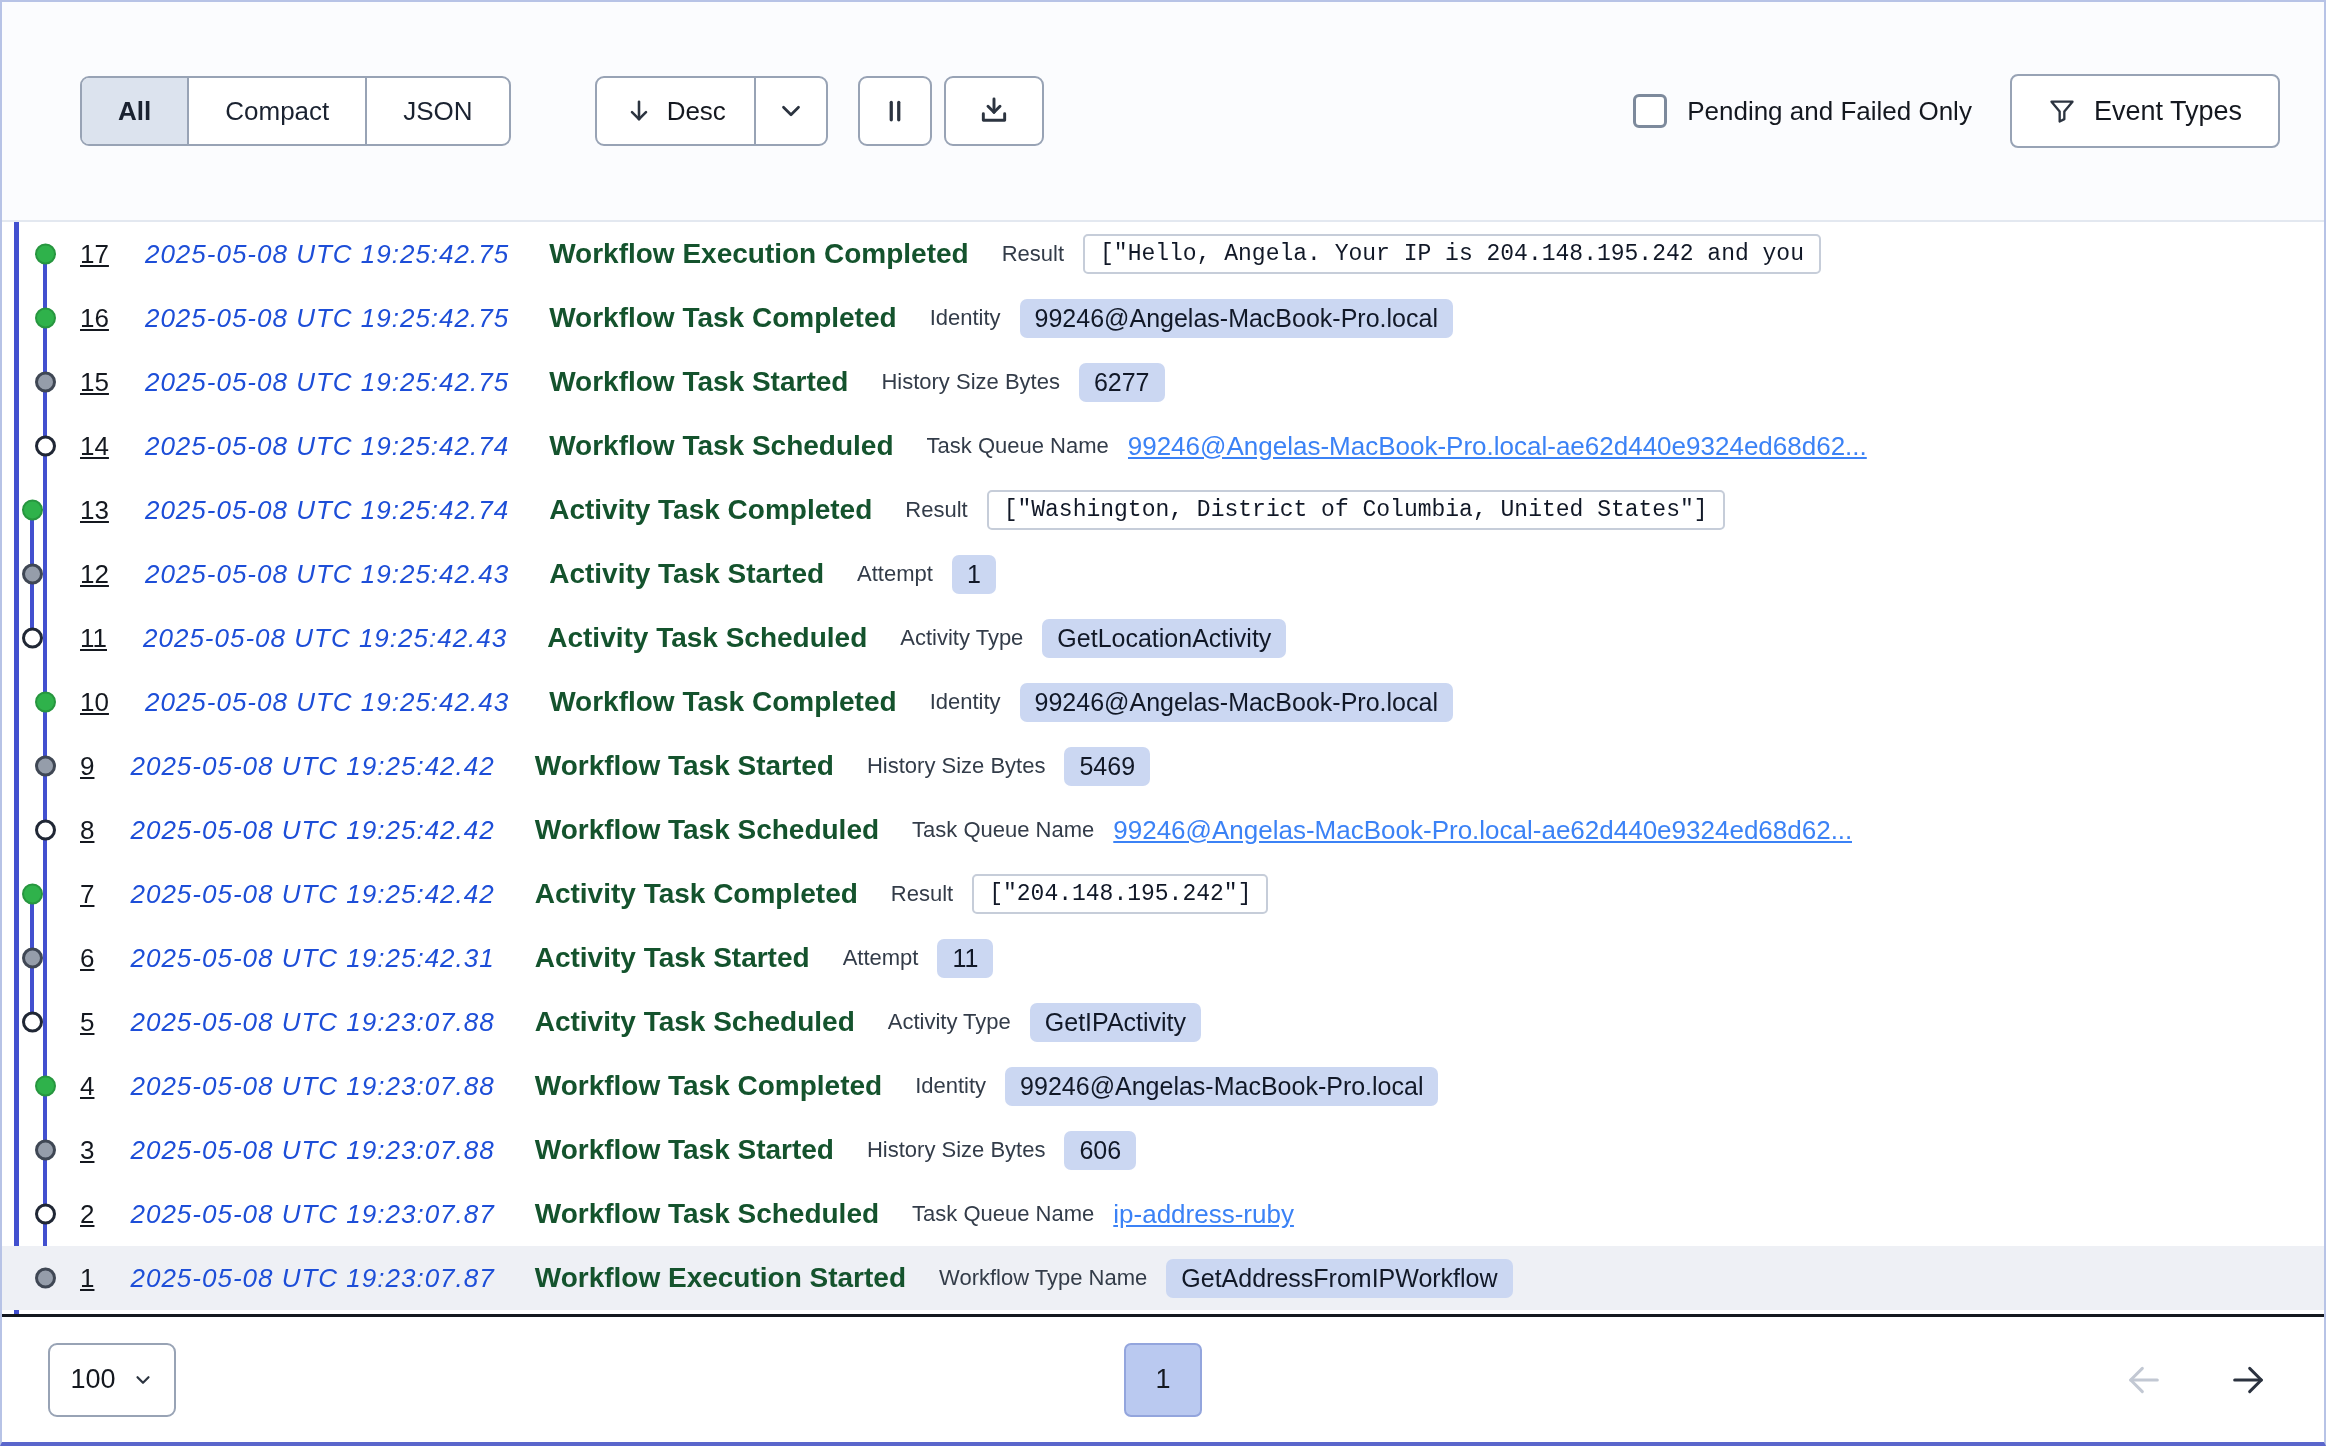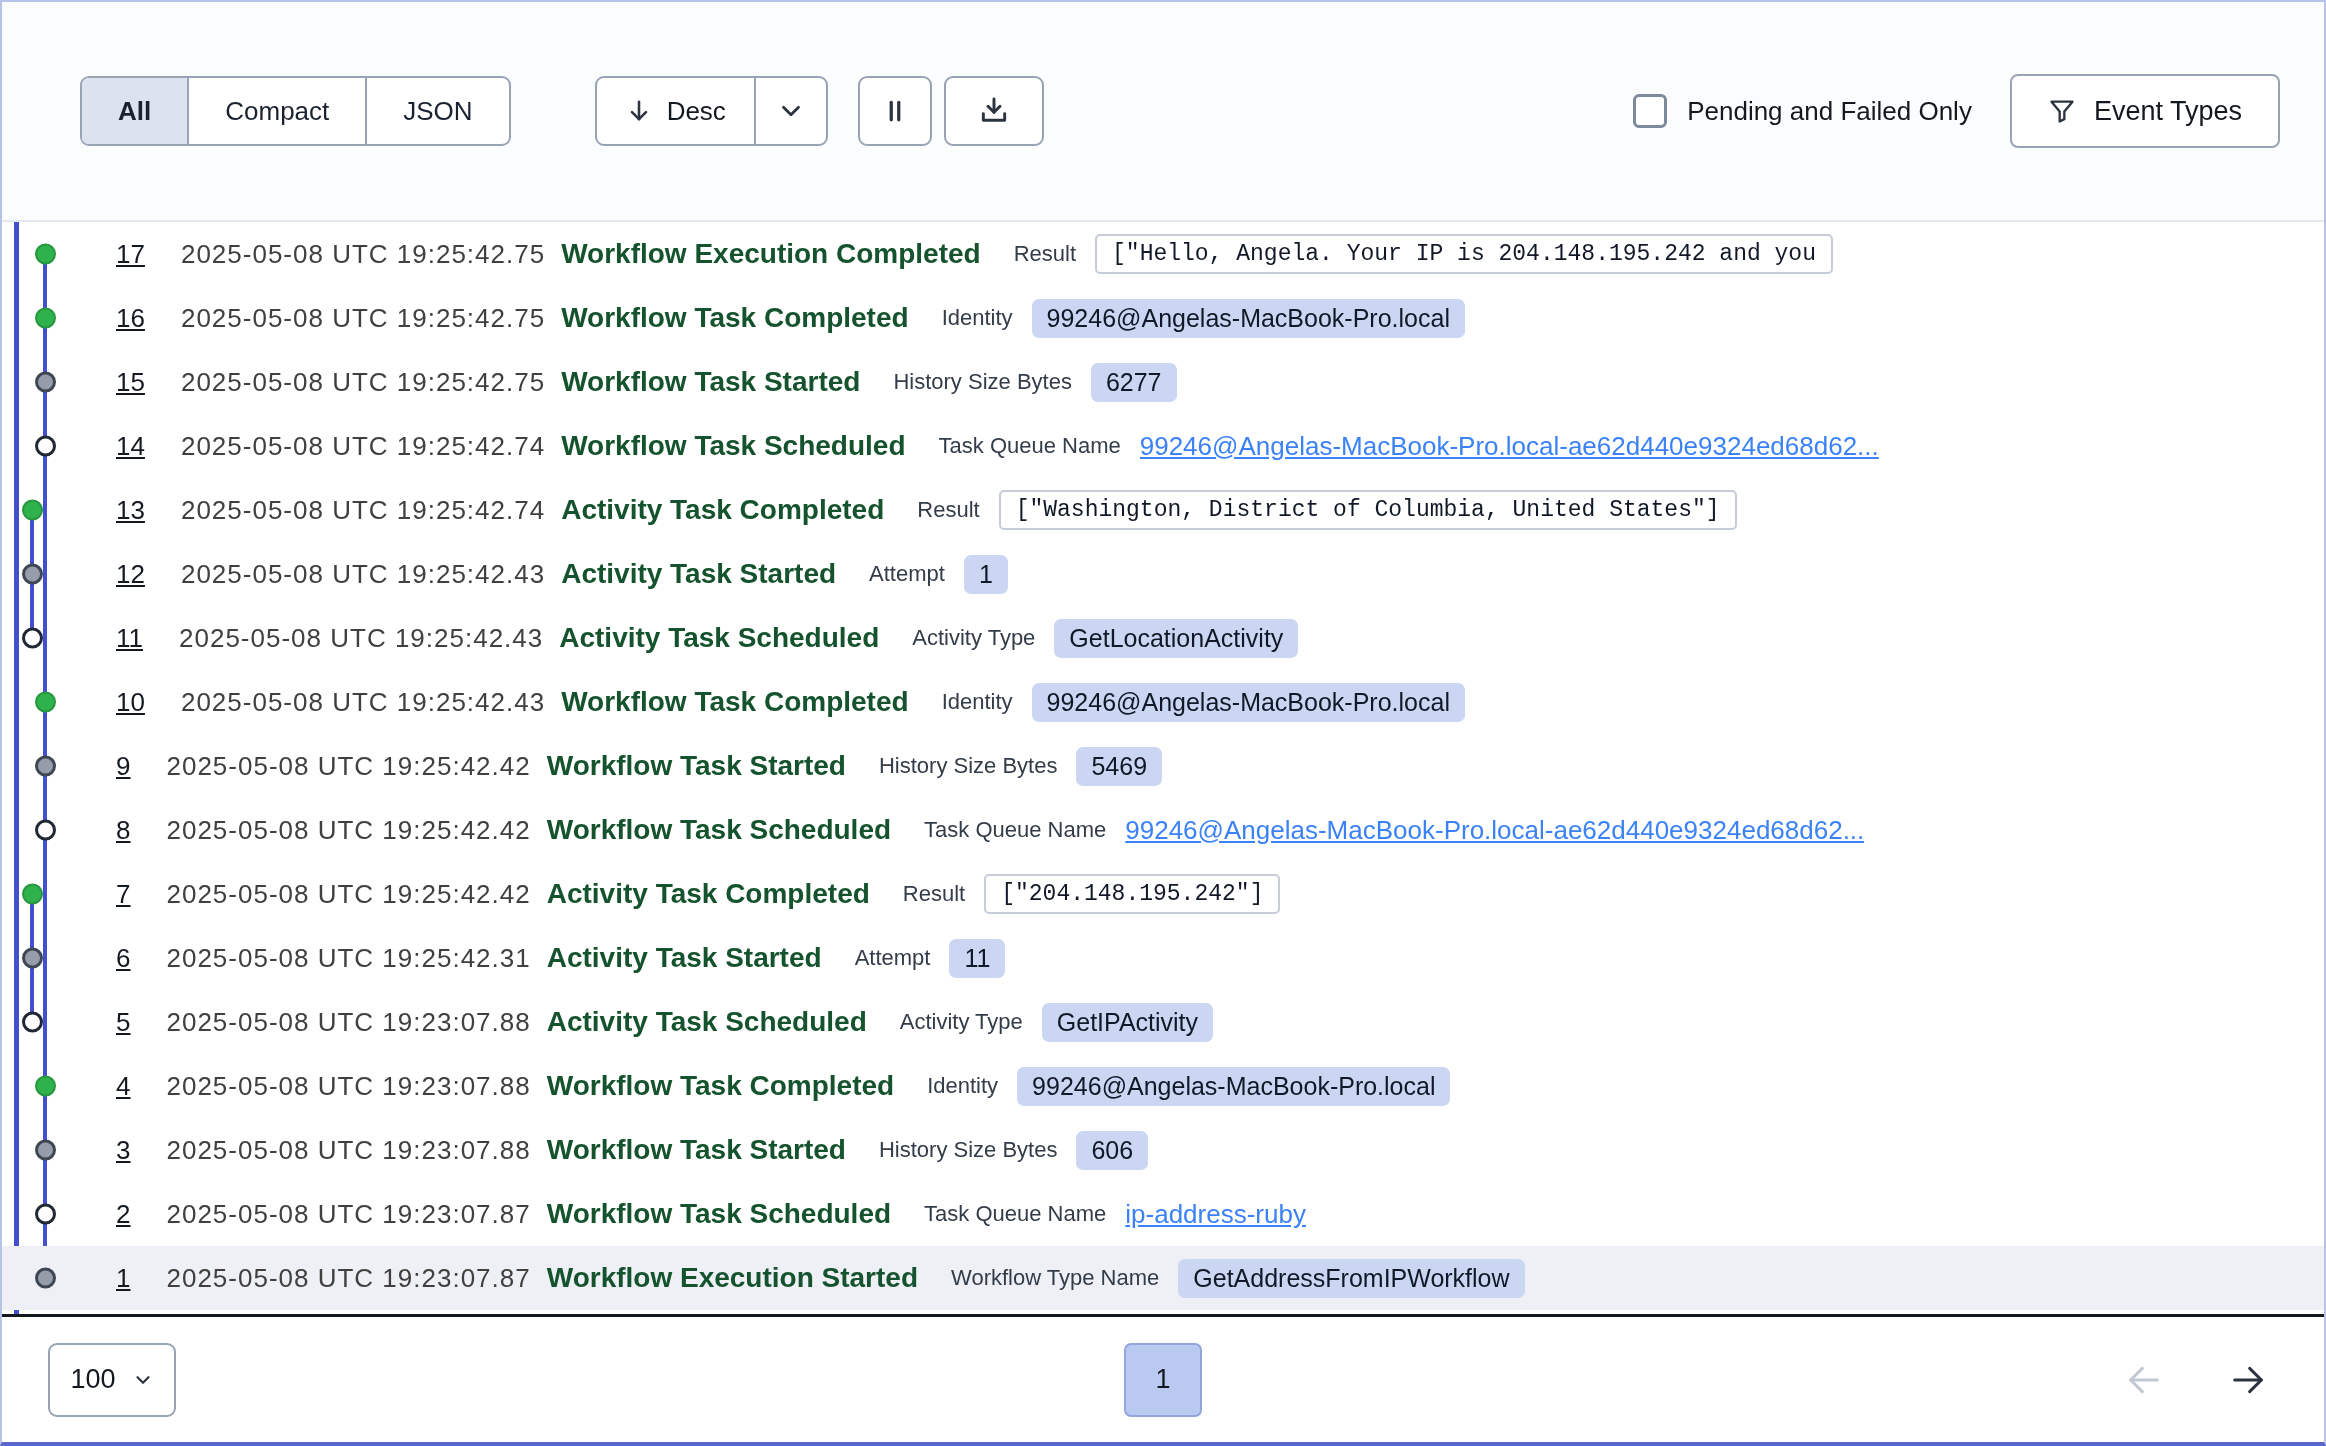--- a/index.html
+++ b/index.html
@@ -69,37 +69,37 @@
   .icon svg { display: block; }
 
   
   .list { position: relative; flex: 1 1 auto; overflow: hidden; background: #fff; }
   .exec-line { position: absolute; left: 12px; top: 0; bottom: 0; width: 5px; background: #4250cf; z-index: 0; }
   .main-line { position: absolute; left: 41px; top: 32px; height: 1024px; width: 4px; background: #4250cf; z-index: 0; }
   .act-span  { position: absolute; left: 28px; width: 4px; background: #4250cf; z-index: 1; }
 
   .row {
     height: 64px; display: flex; align-items: center;
-    padding-left: 114px; position: relative; font-size: 26px;
+    padding-left: 78px; position: relative; font-size: 26px;
     white-space: nowrap; cursor: pointer;
   }
   .row.row-shaded { background: #eef0f5; }
 
   .dot {
     position: absolute; top: 50%; transform: translateY(-50%);
     width: 21px; height: 21px; border-radius: 50%; z-index: 2; background: #fff;
   }
   .dot.lane-main { left: 33px; }
   .dot.lane-activity { left: 20px; }
   .dot-green { background: #2fb24b; border: 2px solid #27963f; }
   .dot-gray  { background: #959daa; border: 3px solid #3f4754; }
   .dot-open  { background: #ffffff; border: 3px solid #202735; }
 
   .eid { font-size: 26px; color: #14181f; text-decoration: underline; margin-right: 36px; }
-  .ts { margin-right: 16px; letter-spacing: 1px; color: #404040; }
+  .ts { margin-right: 40px; letter-spacing: 1px; color: #1d4ed8; font-style: italic; }
   .ename { font-weight: bold; font-size: 28px; margin-right: 33px; color: #14532d; }
   .elabel { font-size: 22px; color: #333c49; margin-right: 19px; }
   .evalue { overflow: hidden; }
   .v-badge {
     background: #cbd7f2; border-radius: 7px; padding: 5px 15px; font-size: 25px; color: #111827;
   }
   .v-code {
     font-family: "Liberation Mono", "DejaVu Sans Mono", monospace;
     font-size: 23px; border: 2px solid #c6cdd9; border-radius: 5px;
     padding: 5px 15px; max-width: 764px; color: #111827; background: #fff;

